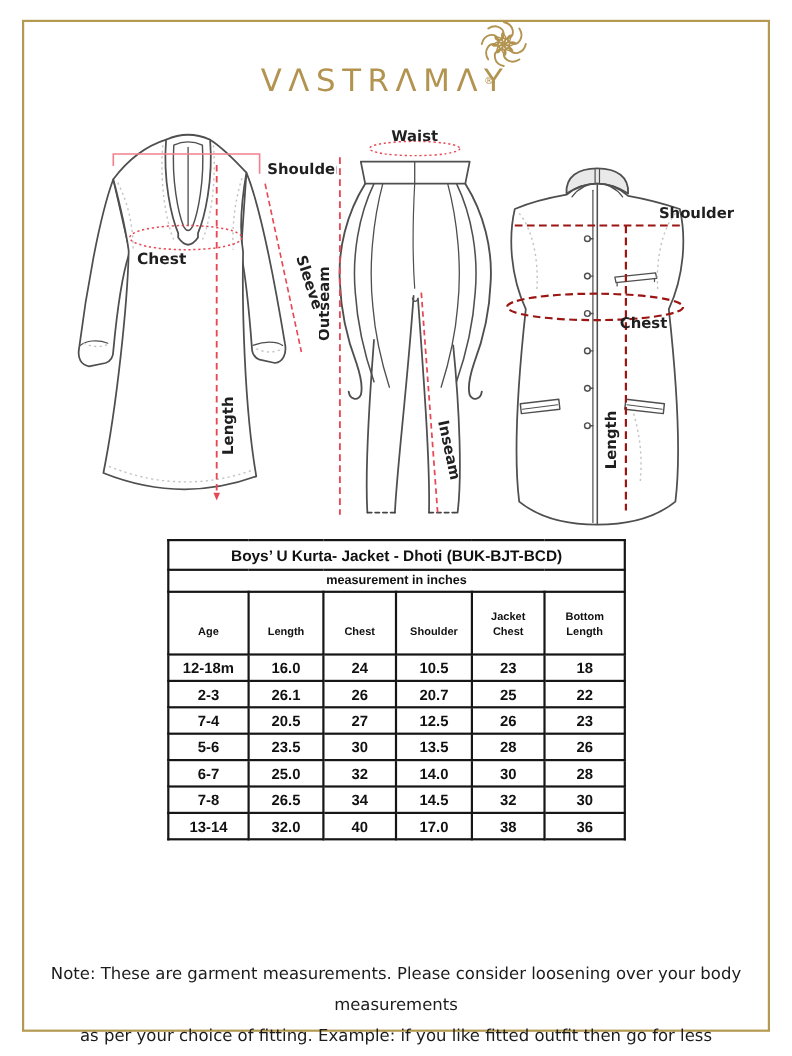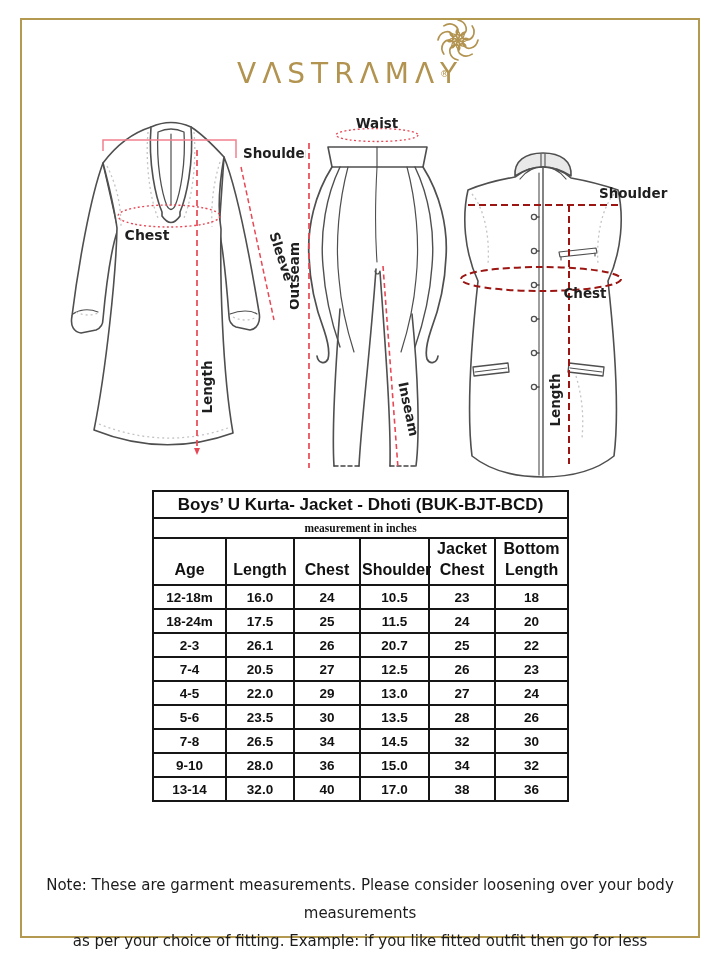--- a/index.html
+++ b/index.html
@@ -30,24 +30,24 @@
   
   .size-table{
     position:absolute;left:152px;top:490px;width:415px;
     border-collapse:collapse;table-layout:fixed;
     font-family:"Liberation Sans","DejaVu Sans",sans-serif;color:#111;
   }
   .size-table td,.size-table th{
     border:2px solid #161616;text-align:center;vertical-align:middle;
     padding:0 1px;font-weight:bold;
   }
-  .size-table .title-cell{height:25px;font-size:17px;}
-  .size-table .subtitle-cell{height:18px;font-size:11.5px;font-family:Liberation Serif, serif;}
-  .size-table th{height:42px;font-size:16px;line-height:1.3;
-    vertical-align:bottom;padding-bottom:3px;white-space:pre-line;}
+  .size-table .title-cell{height:25px;font-size:14px;}
+  .size-table .subtitle-cell{height:18px;font-size:11.5px;}
+  .size-table th{height:42px;font-size:10px;line-height:1.3;
+    vertical-align:bottom;padding-bottom:13px;white-space:pre-line;}
   .size-table tbody td{height:22px;font-size:13.5px;}
   
   .note{
     position:absolute;left:38px;top:872px;width:644px;text-align:center;
     font-size:15px;line-height:1.85;color:#1c1c1c;
     font-family:"DejaVu Sans",sans-serif;
   }
 </style>
 </head>
 <body>
@@ -228,76 +228,60 @@
   <tbody>
       <tr>
         <td>12-18m</td>
         <td>16.0</td>
         <td>24</td>
         <td>10.5</td>
         <td>23</td>
         <td>18</td>
       </tr>
       <tr>
-        <td>18-24m</td>
-        <td>17.5</td>
-        <td>25</td>
-        <td>11.5</td>
-        <td>24</td>
-        <td>20</td>
-      </tr>
-      <tr>
         <td>2-3</td>
         <td>26.1</td>
         <td>26</td>
         <td>20.7</td>
         <td>25</td>
         <td>22</td>
       </tr>
       <tr>
         <td>7-4</td>
         <td>20.5</td>
         <td>27</td>
         <td>12.5</td>
         <td>26</td>
         <td>23</td>
       </tr>
       <tr>
-        <td>4-5</td>
-        <td>22.0</td>
-        <td>29</td>
-        <td>13.0</td>
-        <td>27</td>
-        <td>24</td>
-      </tr>
-      <tr>
         <td>5-6</td>
         <td>23.5</td>
         <td>30</td>
         <td>13.5</td>
         <td>28</td>
         <td>26</td>
       </tr>
       <tr>
+        <td>6-7</td>
+        <td>25.0</td>
+        <td>32</td>
+        <td>14.0</td>
+        <td>30</td>
+        <td>28</td>
+      </tr>
+      <tr>
         <td>7-8</td>
         <td>26.5</td>
         <td>34</td>
         <td>14.5</td>
         <td>32</td>
         <td>30</td>
       </tr>
       <tr>
-        <td>9-10</td>
-        <td>28.0</td>
-        <td>36</td>
-        <td>15.0</td>
-        <td>34</td>
-        <td>32</td>
-      </tr>
-      <tr>
         <td>13-14</td>
         <td>32.0</td>
         <td>40</td>
         <td>17.0</td>
         <td>38</td>
         <td>36</td>
       </tr>
     </tbody>
 </table>
 

